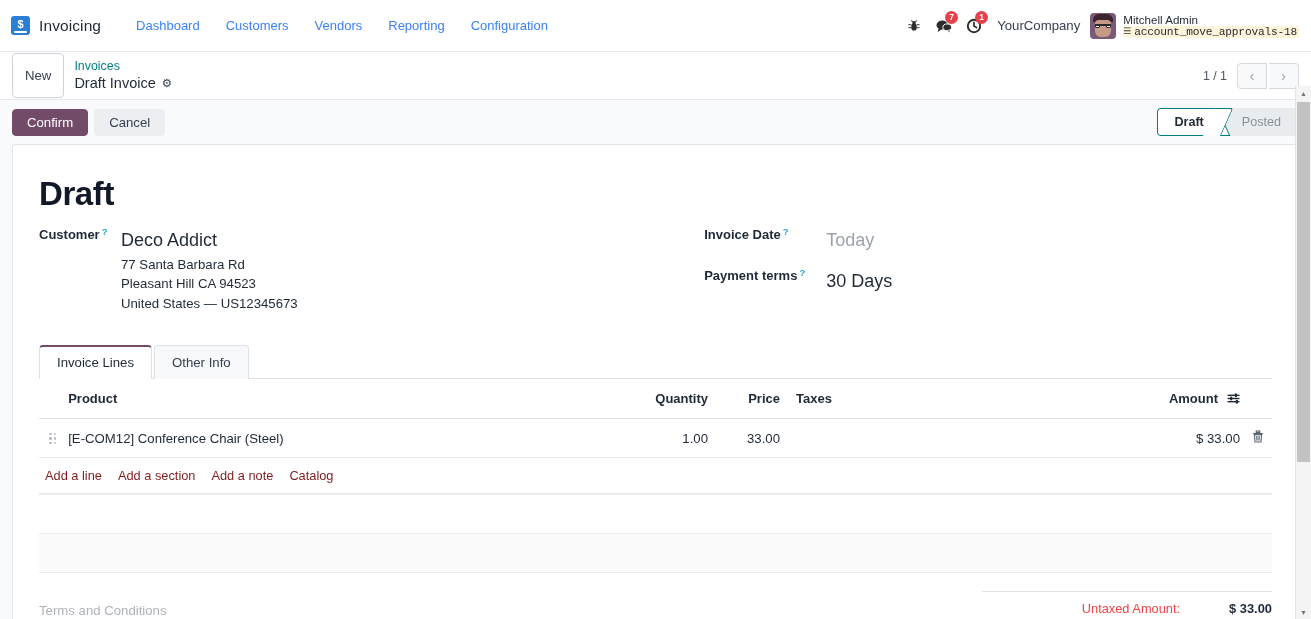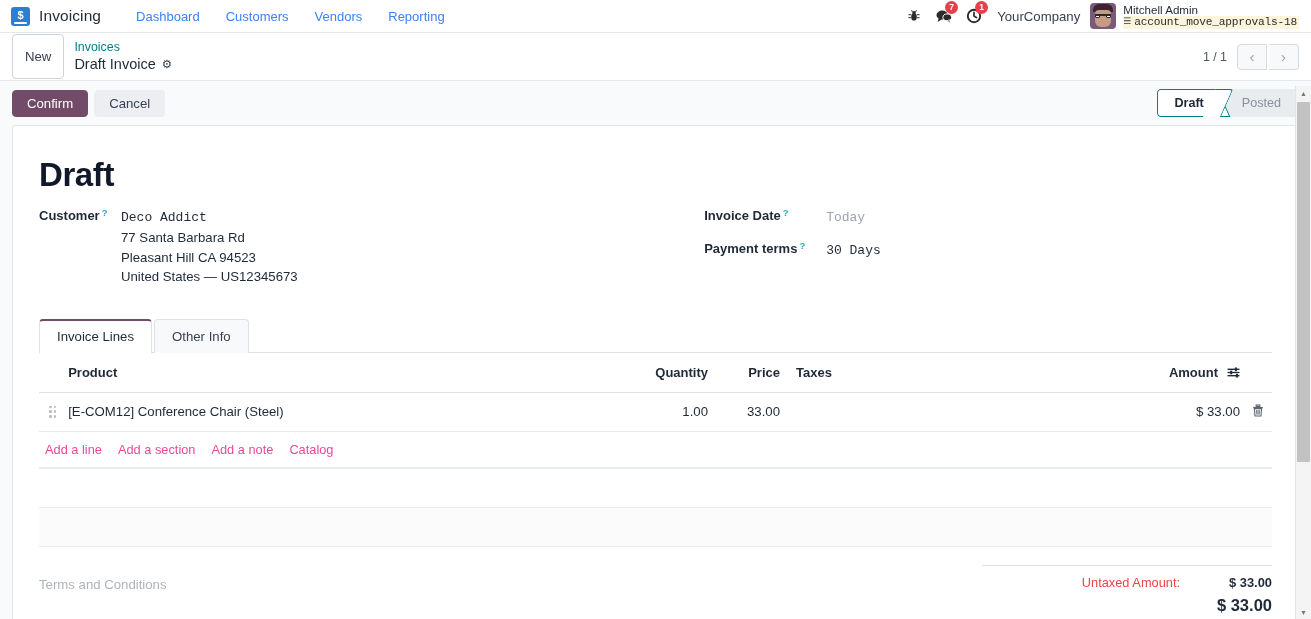--- a/index.html
+++ b/index.html
@@ -7,21 +7,21 @@
     width: 1311px; height: 619px;
     font-family: "Liberation Sans", sans-serif;
     background: #ffffff;
     color: #111827;
     overflow: hidden;
   }
   .app { position: relative; width: 1311px; height: 619px; background: #f9fafb; }
 
   
   .navbar {
-    height: 33px; background: #ffffff;
+    height: 52px; background: #ffffff;
     display: flex; align-items: center;
     border-bottom: 1px solid #e5e7eb;
     position: relative; z-index: 5;
   }
   .brand { display: flex; align-items: center; padding-left: 11px; }
   .brand-logo {
     width: 19px; height: 19px; border-radius: 3px;
     background: #2a7fd4;
     display: flex; align-items: center; justify-content: center;
     position: relative;
@@ -166,21 +166,21 @@
   .col-left { width: 52%; }
   .col-right { width: 48%; padding-left: 24px; }
   .field-row { display: flex; margin-bottom: 5px; align-items: flex-start; }
   .flabel {
     font-size: 13px; font-weight: bold; color: #1f2937;
     display: flex; align-items: flex-start; gap: 2px; flex: none;
   }
   .q { color: #2ba6c9; font-size: 9.5px; position: relative; top: -1px; cursor: pointer; }
   .col-left .flabel { width: 82px; }
   .col-right .flabel { width: 122px; }
-  .fvalue { font-size: 13px; color: #1f2937; line-height: 1.55; font-family: Liberation Mono, monospace; }
+  .fvalue { font-size: 18px; color: #1f2937; line-height: 1.55; }
   .fvalue.muted { color: #9ca3af; }
   .addr-lines { font-size: 13.2px; color: #1f2937; line-height: 1.48; }
 
   
   .tabs { display: flex; margin-top: 26px; border-bottom: 1px solid #dee2e6; }
   .tab {
     font-size: 13.2px; padding: 9px 17px; cursor: pointer;
     color: #374151; background: #f8f9fa;
     border: 1px solid #dee2e6; border-bottom: none;
     border-radius: 4px 4px 0 0; margin-right: 2px;
@@ -215,21 +215,21 @@
   td.c-qty, td.c-price { text-align: right; }
   td.c-amount { text-align: right; font-size: 13px; }
   .handle { display: flex; gap: 2px; cursor: grab; padding-left: 4px; }
   .handle .dotcol { display: flex; flex-direction: column; gap: 2px; }
   .handle .dot { width: 2.6px; height: 2.6px; background: #b6bcc4; border-radius: 50%; }
   .trash { color: #6b7280; font-size: 13px; cursor: pointer; }
   .row-empty td { height: 39px; border-bottom: 1px solid #e9ecef; }
   .row-empty.alt td { background: #fbfbfc; }
 
   .addrow { padding: 10px 6px; border-bottom: 1px solid #e9ecef; display: flex; gap: 16px; }
-  .addlink { font-size: 12.8px; color: #ec4899; cursor: pointer; }
+  .addlink { font-size: 12.8px; color: #7f1d1d; cursor: pointer; }
 
   
   .bottom { display: flex; margin-top: 18px; padding-bottom: 10px; }
   .terms { flex: 1; font-size: 13.2px; color: #aeb4bb; padding-top: 12px; cursor: text; }
   .totals { width: 290px; }
   .tot-row { display: flex; justify-content: flex-end; align-items: baseline; gap: 0; padding: 3px 0; }
   .tot-row.first { border-top: 1px solid #dee2e6; padding-top: 9px; }
   .tot-label { font-size: 12.8px; color: #ef4444; text-align: right; }
   .tot-val { width: 92px; text-align: right; font-size: 12.9px; font-weight: bold; color: #1f2937; }
   .tot-val.big { font-size: 16.5px; }
@@ -260,20 +260,21 @@
       <div class="brand-logo">
           <div class="base"></div>
         </div>
       <div class="brand-name">Invoicing</div>
     </div>
     <div class="menu">
       <div class="menu-item">Dashboard</div>
       <div class="menu-item">Customers</div>
       <div class="menu-item">Vendors</div>
       <div class="menu-item">Reporting</div>
+      <div class="menu-item">Configuration</div>
     </div>
 
     <div class="nav-right">
       <div class="sysicon">
         <svg width="14" height="14" viewBox="0 0 16 16" aria-hidden="true">
           <ellipse cx="8" cy="9" rx="3.2" ry="4.2" fill="#2b2b2b"></ellipse>
           <circle cx="8" cy="4.2" r="2" fill="#2b2b2b"></circle>
           <rect x="1.6" y="6" width="3.2" height="1.1" fill="#2b2b2b"></rect>
           <rect x="11.2" y="6" width="3.2" height="1.1" fill="#2b2b2b"></rect>
           <rect x="1.6" y="9.4" width="3.2" height="1.1" fill="#2b2b2b"></rect>

